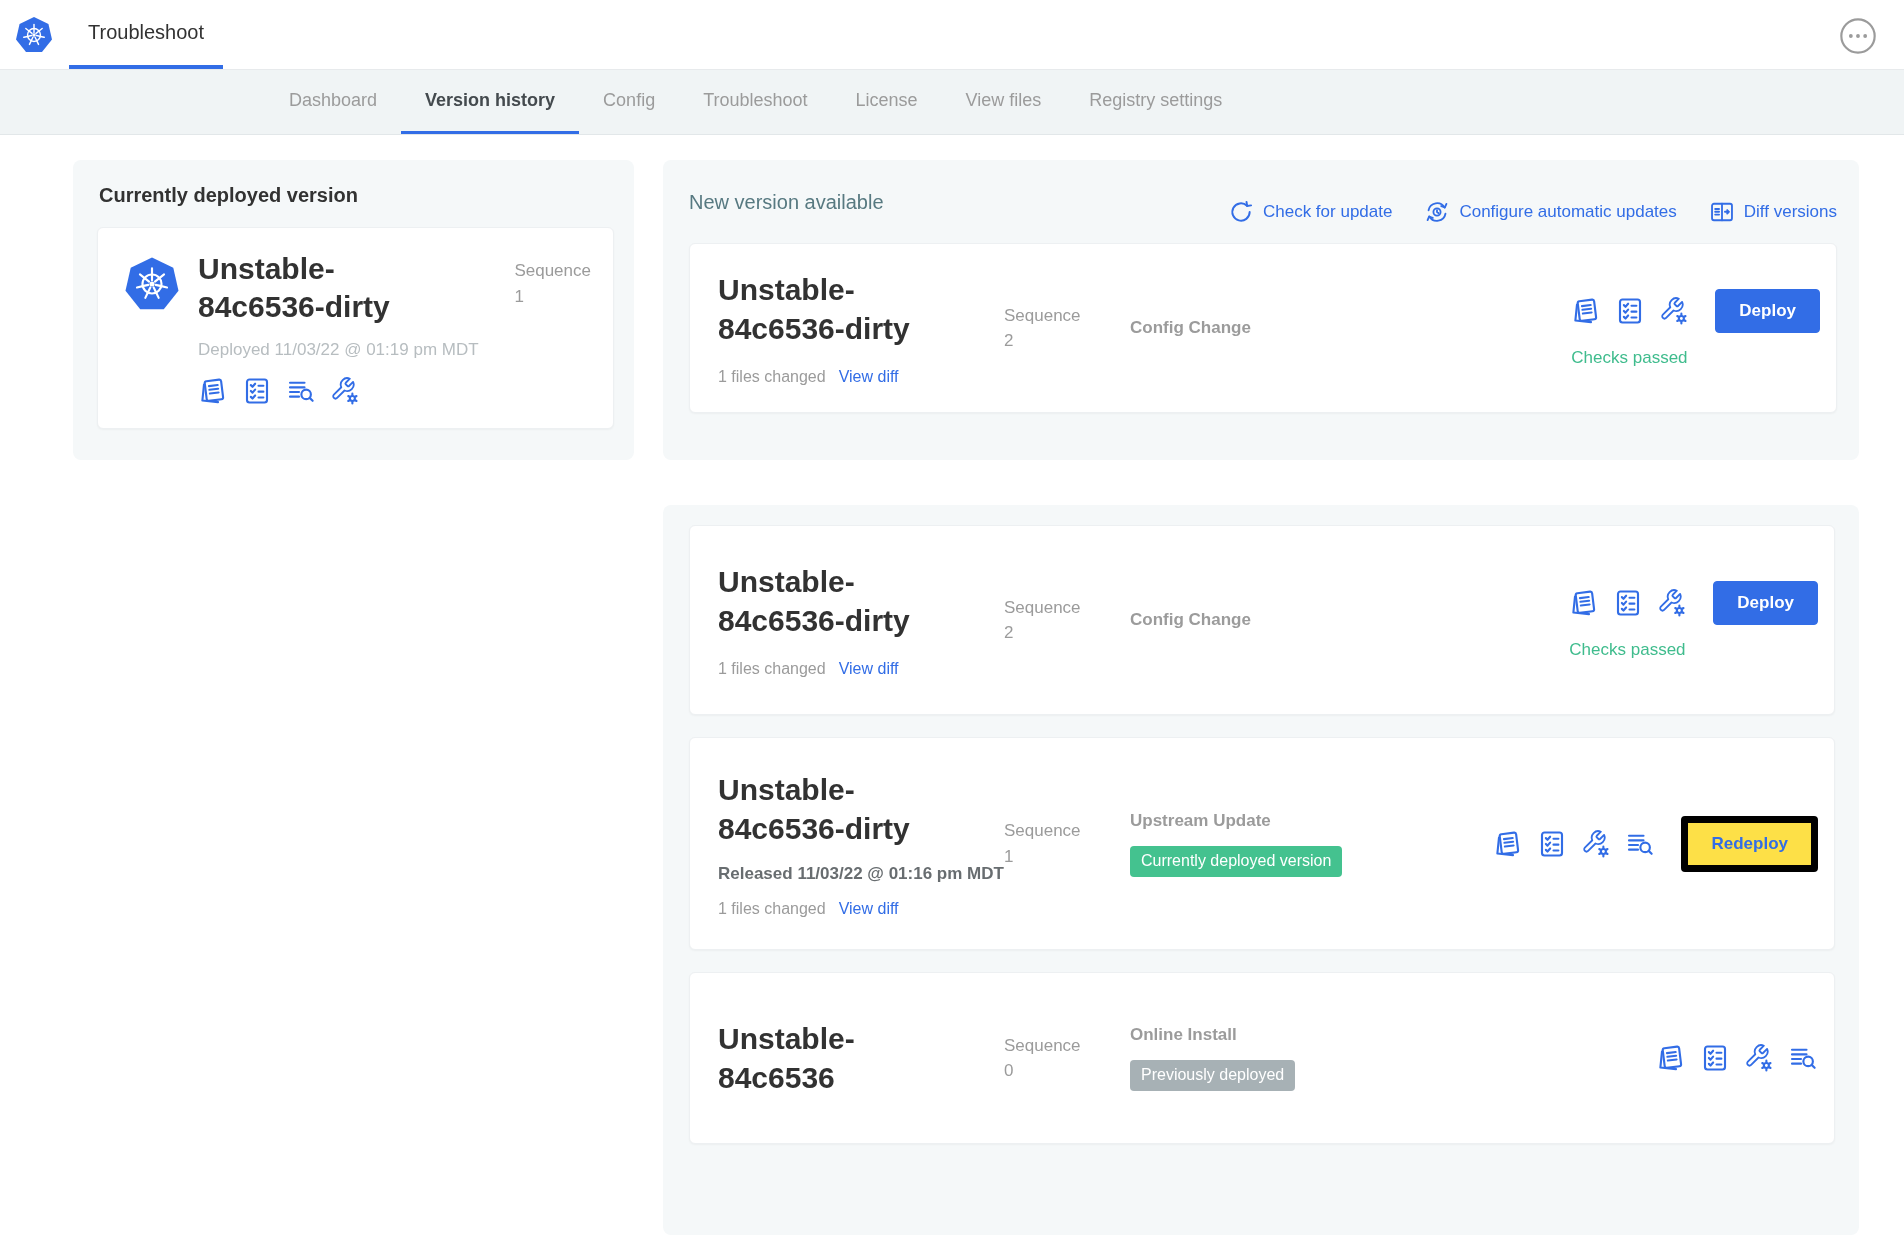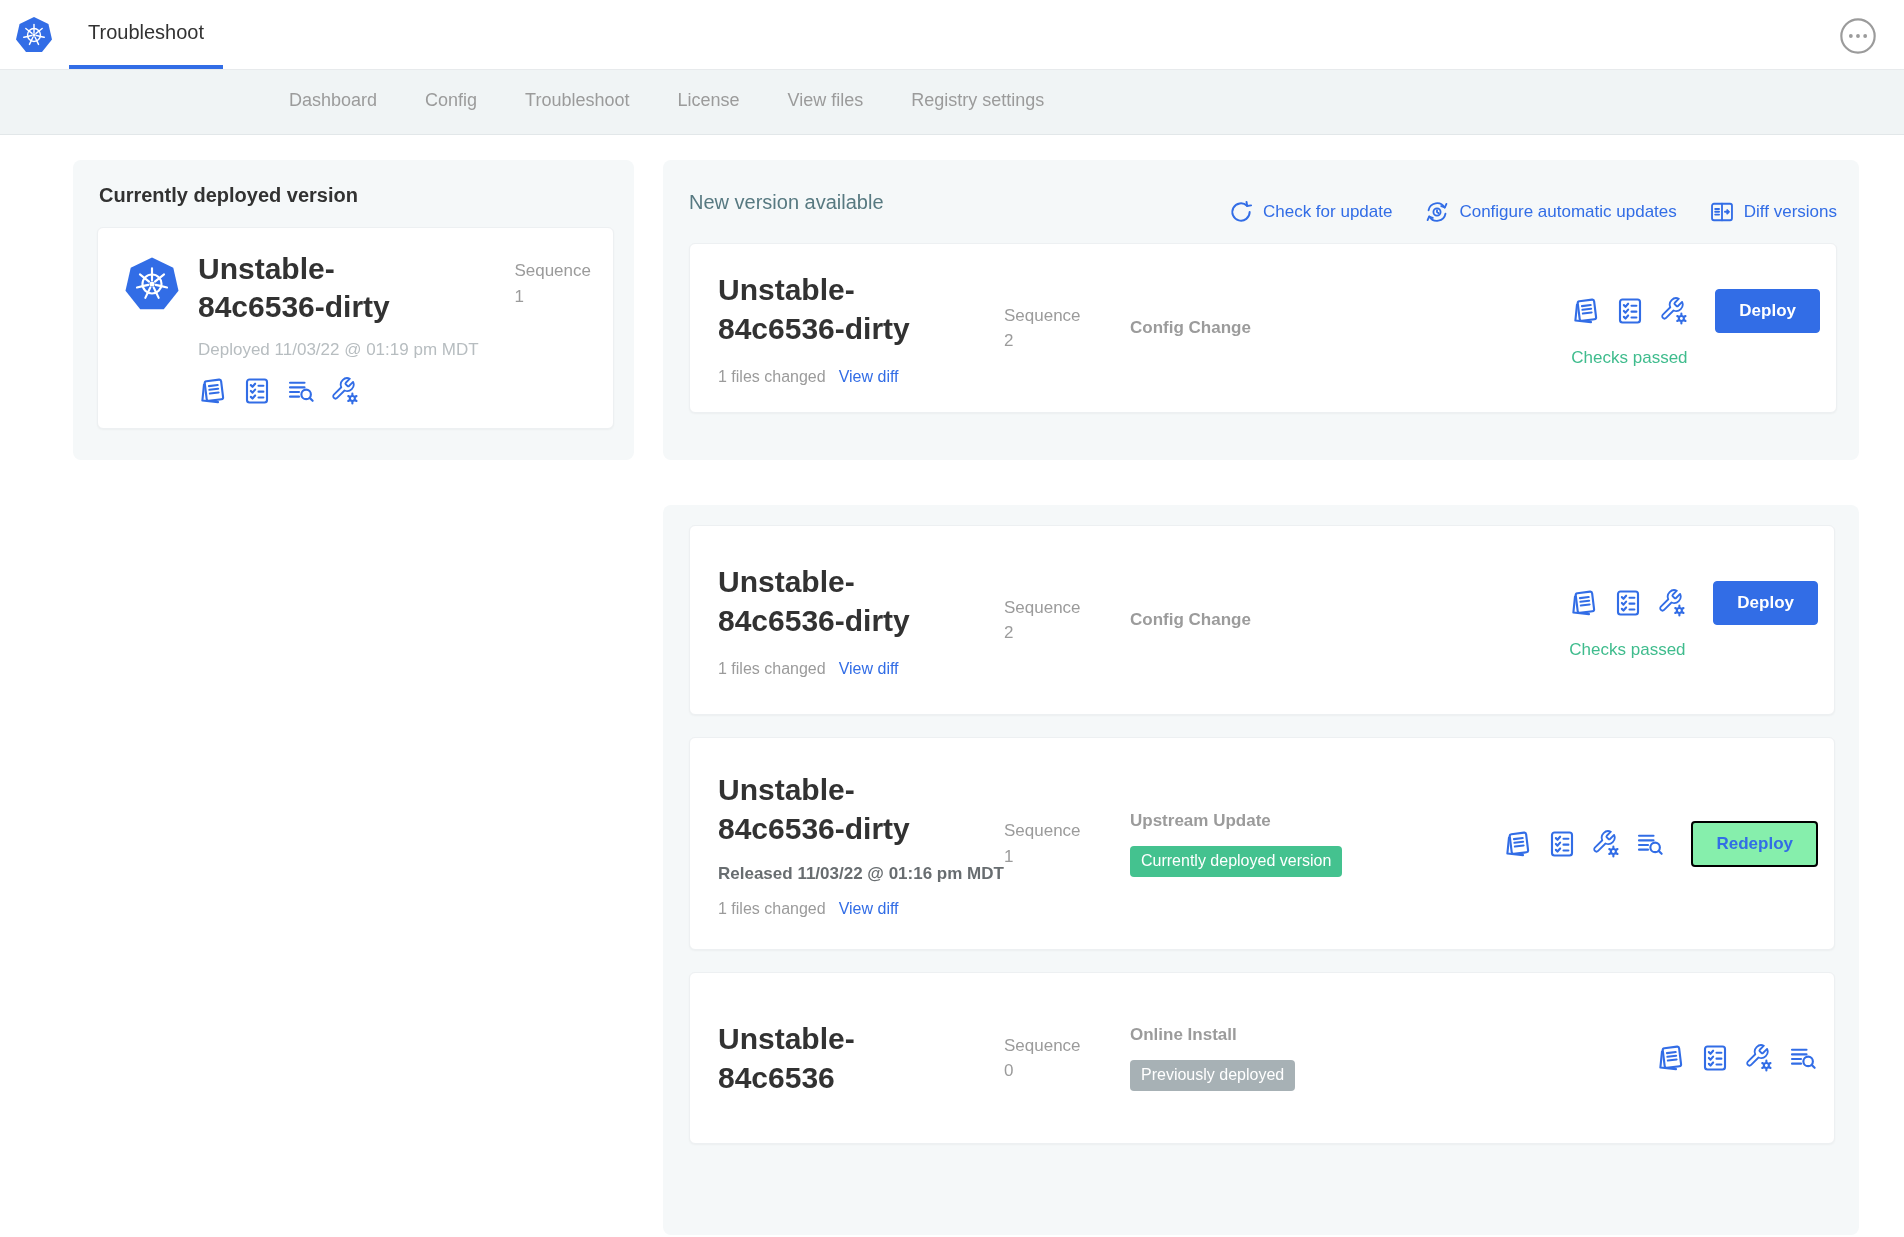--- a/index.html
+++ b/index.html
@@ -52,21 +52,21 @@
   .files-line .viewdiff { color:#326DE6; margin-left:13px; text-decoration:none; cursor:pointer; }
   .vseq { width:100px; flex:0 0 auto; font-size:17px; color:#9b9b9b; line-height:1.5; margin-left:14px; }
   .vsource { flex:1; min-width:0; padding-left:26px; font-size:17px; font-weight:600; color:#9b9b9b; }
   .badge { display:inline-block; margin-top:15px; padding:6px 11px 7px; border-radius:4px; color:#fff; font-size:16px; font-weight:400; }
   .badge-green { background:#44C28F; }
   .badge-gray  { background:#A7B1B5; }
   .vactions { display:flex; flex-direction:column; align-items:flex-end; flex:0 0 auto; }
   .act-row { display:flex; align-items:center; gap:17px; }
   .btn { border-radius:4px; font-size:17px; font-weight:700; padding:11px 23px; cursor:pointer; font-family:inherit; }
   .btn-primary { background:#326DE6; color:#fff; border:1px solid #326DE6; margin-left:9px; }
-  .btn-outline { background:#86efac; color:#326DE6; border:2px solid #000000; margin-left:9px; }
+  .btn-outline { background:#fde047; color:#326DE6; border:7px solid #000000; margin-left:9px; }
   .checks { margin-top:15px; color:#3FBC8D; font-size:17px; align-self:flex-start; }
   
   .av-panel { margin-top:45px; min-height:730px; padding:20px 24px 24px 26px; }
   .av-title { font-size:20px; color:#9b9b9b; }
   .rpp { margin-left:auto; display:flex; align-items:center; gap:11px; font-size:17px; color:#323232; }
   .select { background:#fff; border:1px solid #d6dcdf; border-radius:4px; min-width:62px; height:38px; display:flex; align-items:center; padding:0 8px 0 12px; gap:7px; font-size:17px; color:#323232; cursor:pointer; }
   .select .chev { width:13px; height:13px; color:#4a4a4a; }
   .select .chev svg { width:100%; height:100%; display:block; }
   .av-head { margin-bottom:28px; }
   .vrow { margin-bottom:22px; }
@@ -94,20 +94,21 @@
   <span class="ellipsis-btn"><svg viewBox="0 0 24 24" fill="none" stroke="currentColor" stroke-width="1.3">
         <circle cx="12" cy="12" r="10"></circle>
         <circle cx="7.7" cy="12" r="1.15" fill="currentColor" stroke="none"></circle>
         <circle cx="12" cy="12" r="1.15" fill="currentColor" stroke="none"></circle>
         <circle cx="16.3" cy="12" r="1.15" fill="currentColor" stroke="none"></circle>
       </svg></span>
 </div>
 
 <div class="nav">
     <div class="tab">Dashboard</div>
+    <div class="tab active">Version history</div>
     <div class="tab">Config</div>
     <div class="tab">Troubleshoot</div>
     <div class="tab">License</div>
     <div class="tab">View files</div>
     <div class="tab">Registry settings</div>
   </div>
 
 <div class="main">
 
   <div class="panel left-panel">

